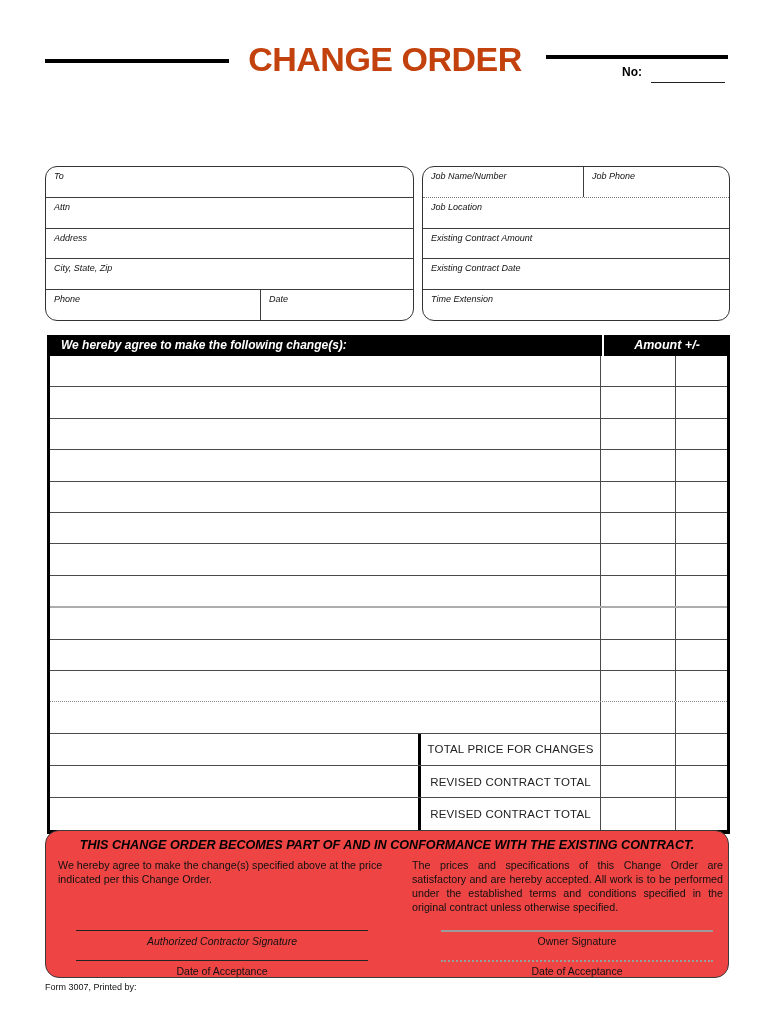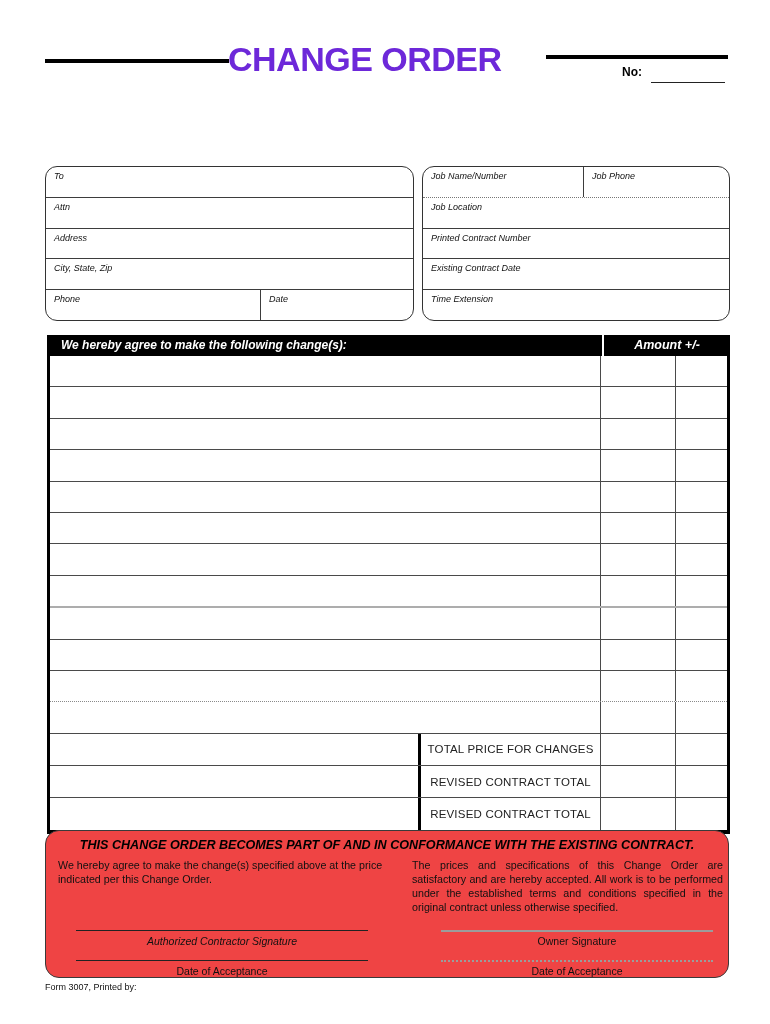--- a/index.html
+++ b/index.html
@@ -3,22 +3,22 @@
 <meta charset="utf-8">
 <style>
   html,body{margin:0;padding:0;background:#fff;}
   .page{
     position:relative;width:770px;height:1024px;background:#ffffff;
     font-family:"Liberation Sans", sans-serif;color:#1a1a1a;overflow:hidden;
   }
   
   .rule{position:absolute;background:#000;}
   .page-title{
-    position:absolute;left:228px;top:40px;width:314px;
-    font-size:34px;font-weight:bold;letter-spacing:-0.5px;color:#6d28d9;
+    position:absolute;left:228px;top:40px;width:314px;text-align:center;
+    font-size:34px;font-weight:bold;letter-spacing:-0.5px;color:#c2410c;
   }
   .no-label{position:absolute;left:622px;top:65px;font-size:12px;font-weight:bold;color:#000;}
   .no-line{position:absolute;left:651px;top:81px;width:74px;border-bottom:1.6px solid #222;height:1px;}
   
   .info-box{
     position:absolute;border:1.4px solid #333;border-radius:12px;overflow:hidden;
     display:flex;flex-direction:column;background:#fff;
   }
   .info-row{flex:1;display:flex;border-bottom:1px solid #3d3d3d;font-style:italic;}
   .info-row:last-child{border-bottom:none;}
@@ -130,21 +130,21 @@
         <span class="cell-label">Job Phone</span>
       </div>
     </div>
     <div class="info-row">
       <div class="info-cell grow">
           <span class="cell-label">Job Location</span>
         </div>
     </div>
     <div class="info-row">
       <div class="info-cell grow">
-          <span class="cell-label">Printed Contract Number</span>
+          <span class="cell-label">Existing Contract Amount</span>
         </div>
     </div>
     <div class="info-row">
       <div class="info-cell grow">
           <span class="cell-label">Existing Contract Date</span>
         </div>
     </div>
     <div class="info-row">
       <div class="info-cell grow">
           <span class="cell-label">Time Extension</span>

